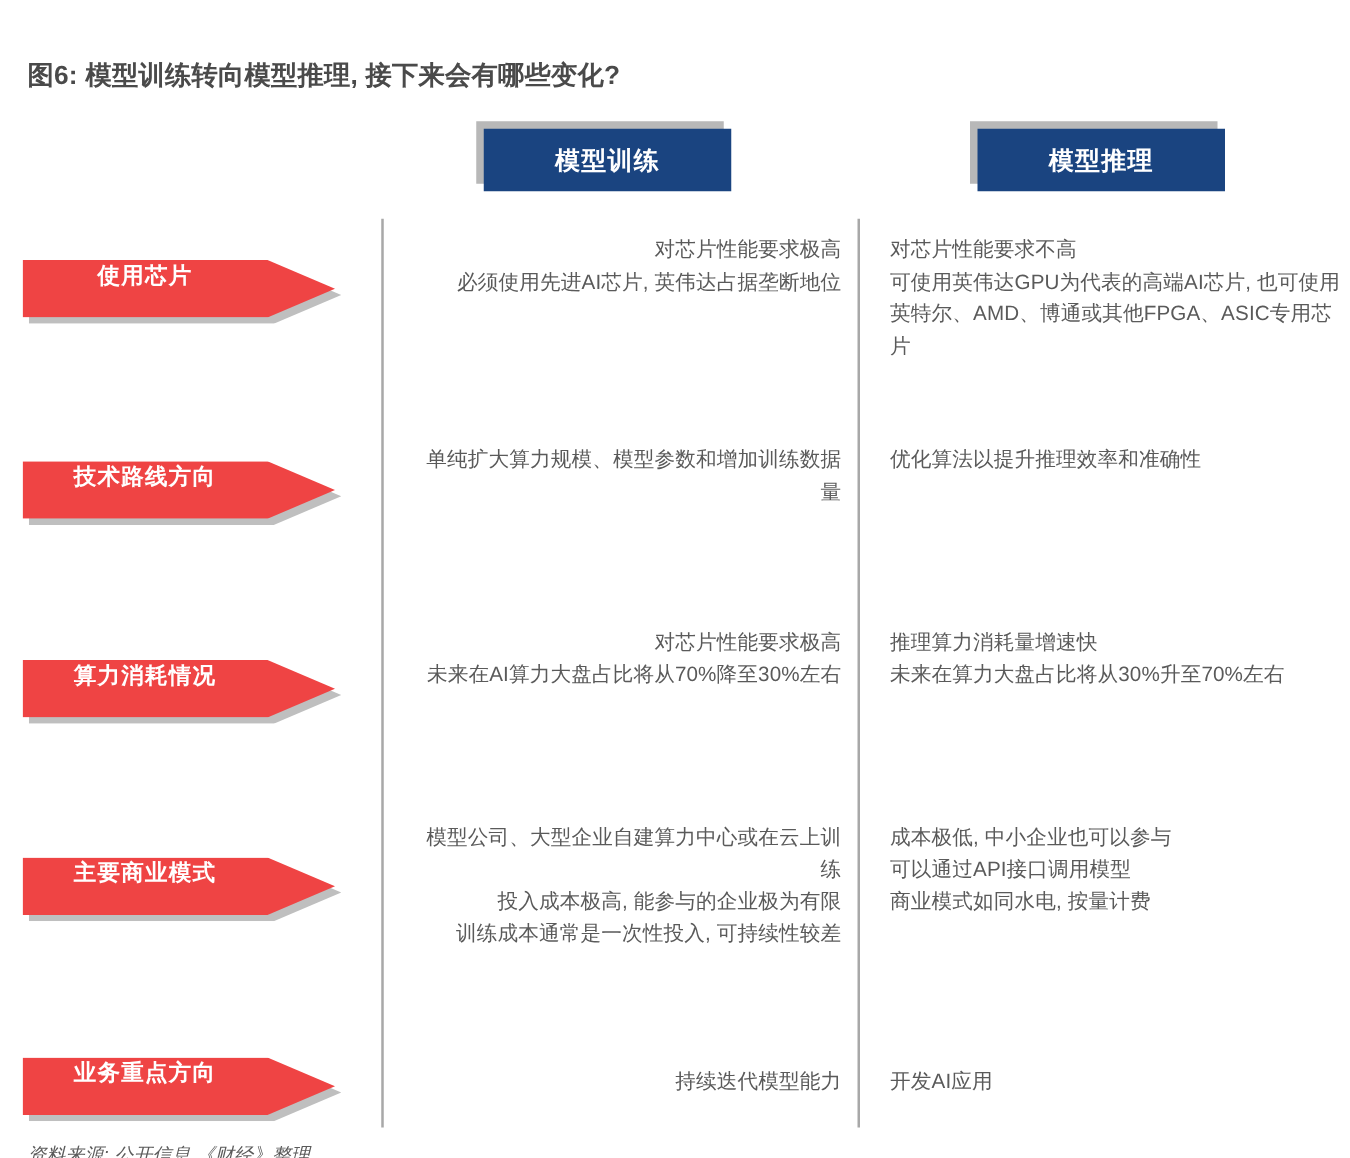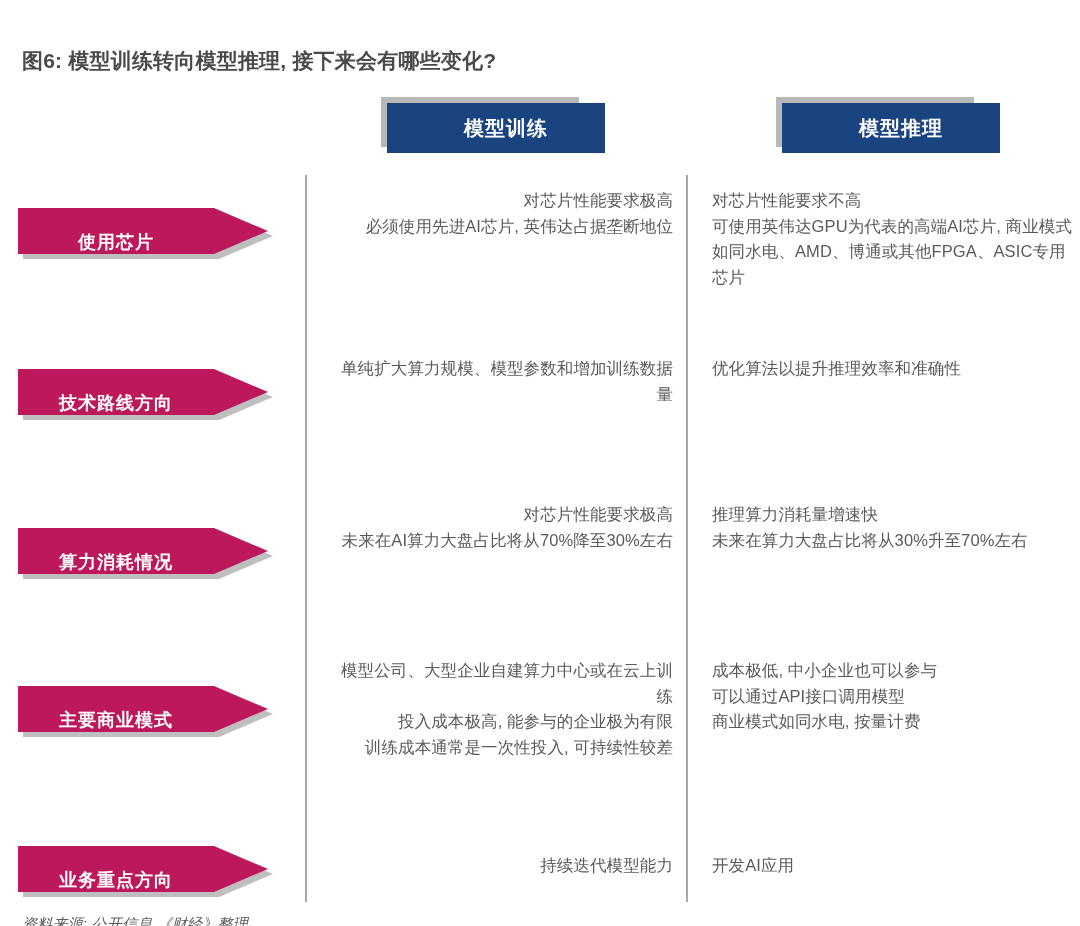--- a/index.html
+++ b/index.html
@@ -42,21 +42,20 @@
     height: 50px;
     background: #1a4480;
     color: #ffffff;
     font-size: 20px;
     font-weight: bold;
     letter-spacing: 1px;
     display: flex;
     align-items: center;
     justify-content: center;
     z-index: 3;
-    padding-left: 20px;
   }
   .col-head-shadow {
     position: absolute;
     height: 50px;
     background: #b8b8b8;
     z-index: 2;
   }
   #col-head-train        { left: 387px; top: 67px; width: 198px; }
   #col-head-train-shadow { left: 381px; top: 61px; width: 198px; }
   #col-head-infer        { left: 782px; top: 67px; width: 198px; }
@@ -91,24 +90,24 @@
     height: 46px;
     -webkit-clip-path: polygon(0 0, 196px 0, 250px 50%, 196px 100%, 0 100%);
     clip-path: polygon(0 0, 196px 0, 250px 50%, 196px 100%, 0 100%);
   }
   .row-arrow-shadow {
     background: #bfbfbf;
     transform: translate(5px, 5px);
     z-index: 1;
   }
   .row-arrow {
-    background: #be185d;
+    background: #ef4444;
     z-index: 2;
     display: flex;
-    align-items: flex-end;
+    align-items: flex-start;
   }
   .row-arrow-label {
     width: 196px;
     text-align: center;
     color: #ffffff;
     font-size: 18px;
     font-weight: bold;
     letter-spacing: 1px;
   }
 
@@ -153,21 +152,21 @@
 
   <div class="row-arrow-wrap" style="top:172px">
     <div class="row-arrow-shadow"></div>
     <div class="row-arrow">
       <span class="row-arrow-label">使用芯片</span>
     </div>
   </div>
   <div class="cell cell-train" style="top:152px">对芯片性能要求极高
 必须使用先进AI芯片, 英伟达占据垄断地位</div>
   <div class="cell cell-infer" style="top:152px">对芯片性能要求不高
-可使用英伟达GPU为代表的高端AI芯片, 商业模式如同水电、AMD、博通或其他FPGA、ASIC专用芯片</div>
+可使用英伟达GPU为代表的高端AI芯片, 也可使用英特尔、AMD、博通或其他FPGA、ASIC专用芯片</div>
 
   <div class="row-arrow-wrap" style="top:333px">
     <div class="row-arrow-shadow"></div>
     <div class="row-arrow">
       <span class="row-arrow-label">技术路线方向</span>
     </div>
   </div>
   <div class="cell cell-train" style="top:320px">单纯扩大算力规模、模型参数和增加训练数据量</div>
   <div class="cell cell-infer" style="top:320px">优化算法以提升推理效率和准确性</div>
 

